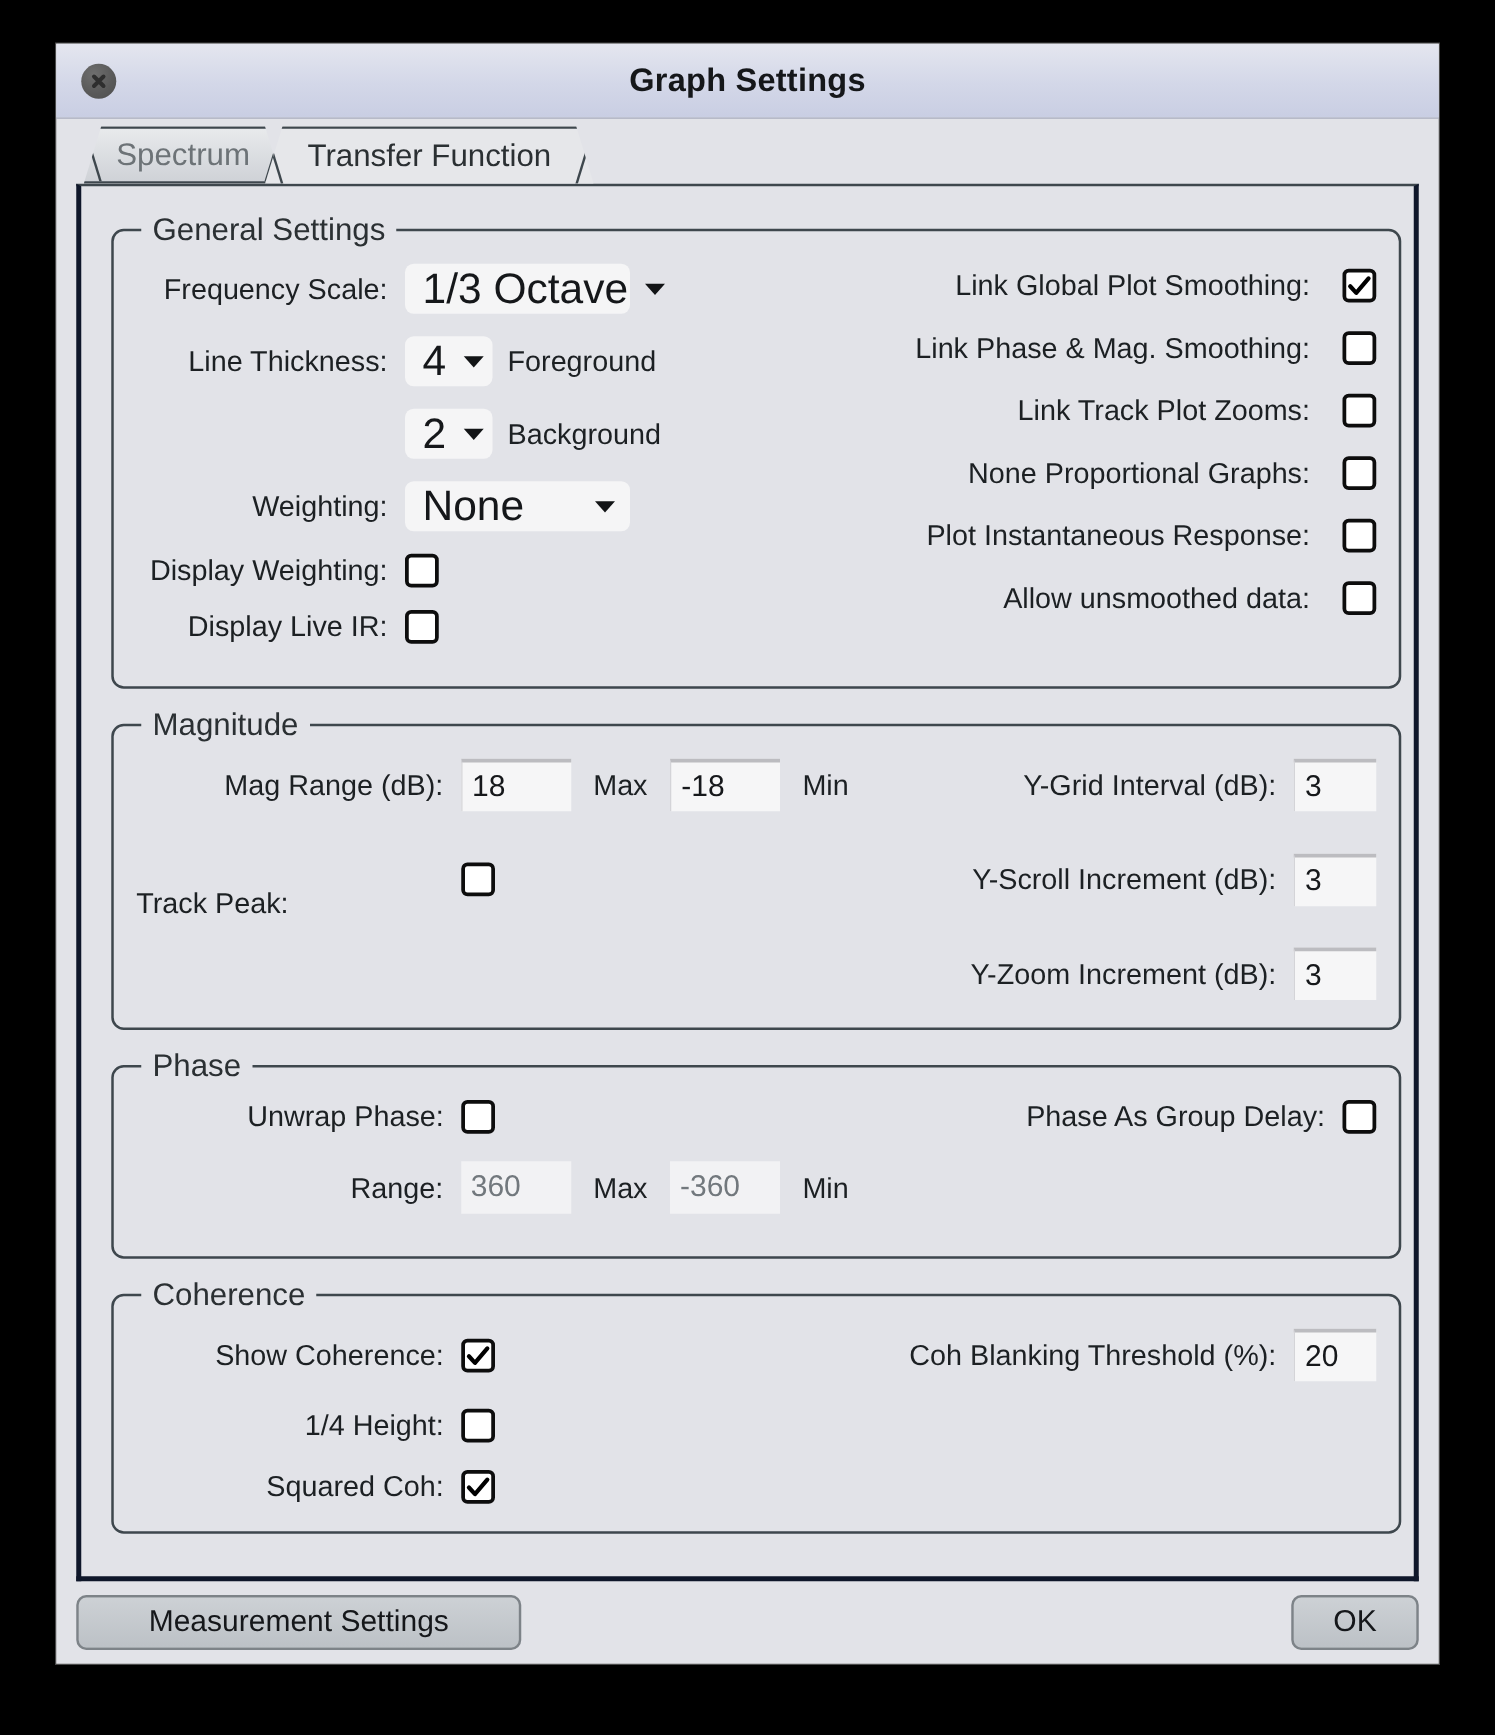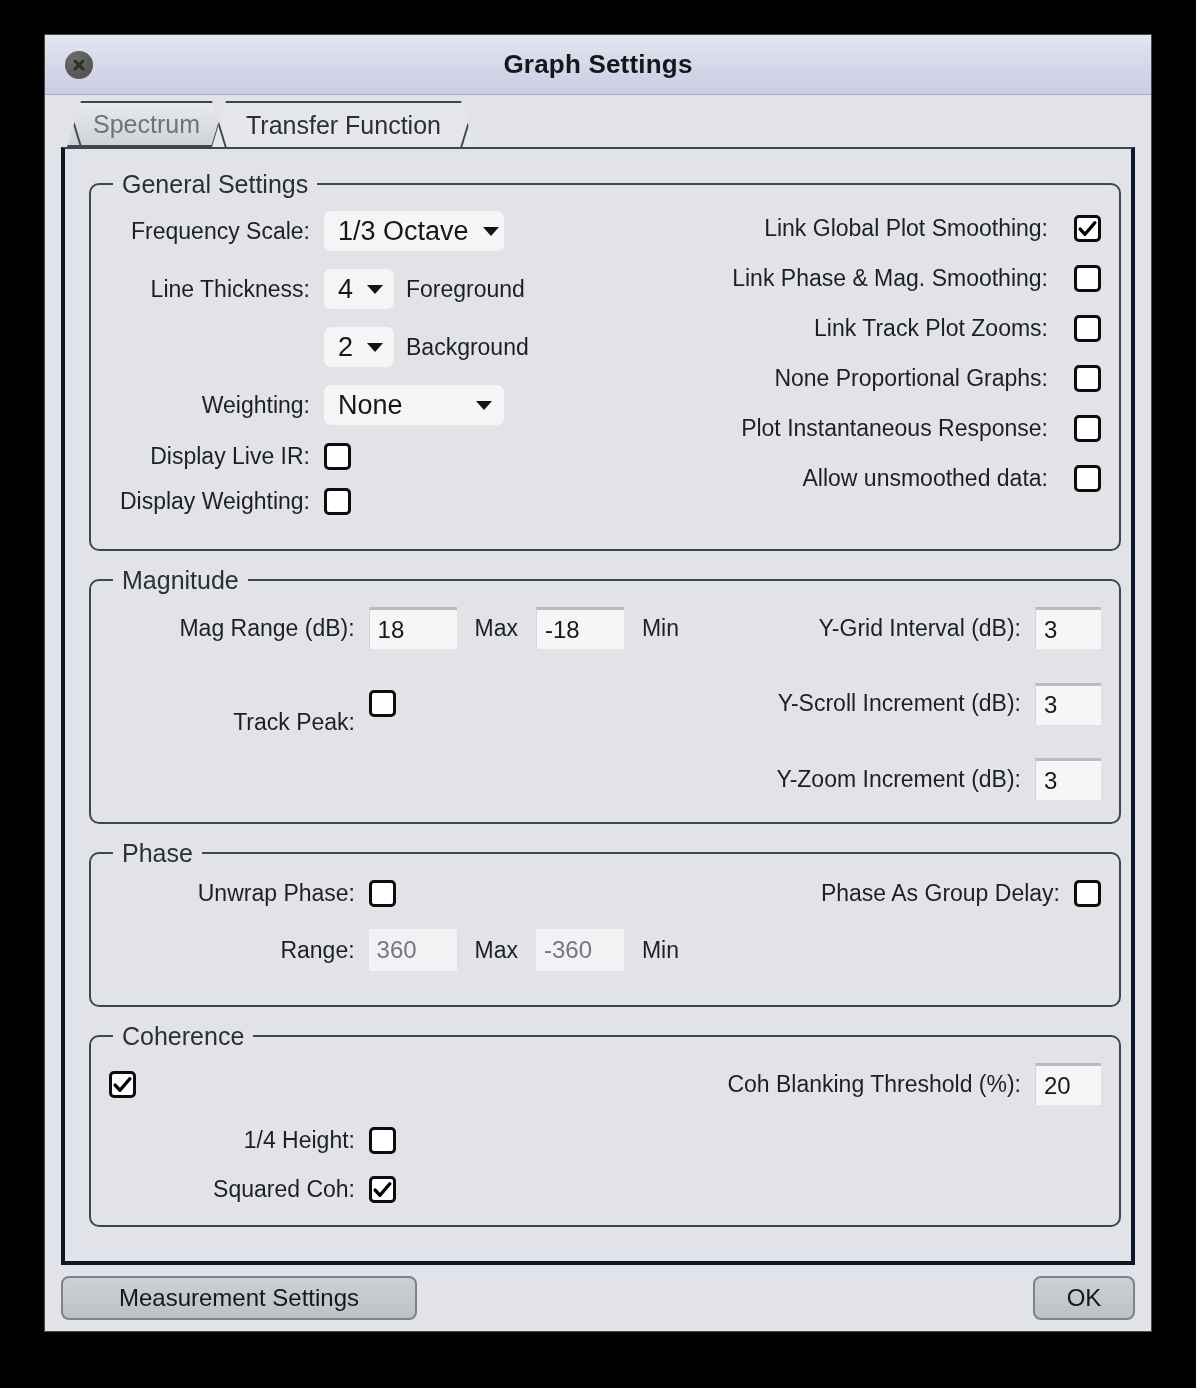--- a/index.html
+++ b/index.html
@@ -150,21 +150,21 @@
 
   
   .dd {
     background: #f5f5f6;
     border-radius: 7px;
     height: 40px;
     display: flex;
     align-items: center;
     padding: 0 12px 0 14px;
     cursor: pointer;
-    font-size: 27px;
+    font-size: 34px;
     color: #15171a;
     position: relative;
   }
   .dd .cap { flex: 1 1 auto; white-space: nowrap; }
   .dd .arrow {
     width: 0; height: 0;
     margin-left: 14px;
     border-left: 8px solid transparent;
     border-right: 8px solid transparent;
     border-top: 9px solid #121416;
@@ -297,28 +297,28 @@
 
           <div class="row">
             <div class="gs-label-col lbl">Weighting:</div>
             <div class="dd wide">
               <span class="cap">None</span>
               <span class="arrow"></span>
             </div>
           </div>
 
           <div class="row">
+            <div class="gs-label-col lbl">Display Weighting:</div>
+            <div class="cb">
+              
+            </div>
+          </div>
+
+          <div class="row">
             <div class="gs-label-col lbl">Display Live IR:</div>
-            <div class="cb">
-              
-            </div>
-          </div>
-
-          <div class="row">
-            <div class="gs-label-col lbl">Display Weighting:</div>
             <div class="cb">
               
             </div>
           </div>
 
         </div>
 
         <div class="gs-right">
 
           <div class="cbrow">
@@ -384,21 +384,21 @@
           <div class="lbl">Min</div>
         </div>
         <div class="mag-right">
           <span class="lbl">Y-Grid Interval (dB):</span>
           <input class="ti w66" value="3" style="">
         </div>
       </div>
 
       <div class="mag-row">
         <div class="mag-left">
-          <div class="lbl" style="width:260px;text-align:right;padding-right:14px;margin-top:38px;">Track Peak:</div>
+          <div class="lbl" style="width:260px;padding-right:14px;margin-top:38px;">Track Peak:</div>
           <div class="cb">
             
           </div>
         </div>
         <div class="mag-right">
           <span class="lbl">Y-Scroll Increment (dB):</span>
           <input class="ti w66" value="3" style="">
         </div>
       </div>
 
@@ -442,20 +442,21 @@
         </div>
         <div class="mag-right"></div>
       </div>
     </div>
 
     <div class="group" style="margin-top:28px;">
       <div class="legend">Coherence</div>
 
       <div class="mag-row">
         <div class="mag-left">
+          <div class="lbl" style="width:260px;text-align:right;padding-right:14px;">Show Coherence:</div>
           <div class="cb on">
             <svg width="21" height="21" viewBox="0 0 20 20">
                 <path d="M3 10.5 L7.6 15.5 L17 4.5" stroke="#000" stroke-width="3.2" fill="none" stroke-linecap="round" stroke-linejoin="round"></path>
               </svg>
           </div>
         </div>
         <div class="mag-right">
           <span class="lbl">Coh Blanking Threshold (%):</span>
           <input class="ti w66" value="20" style="">
         </div>

